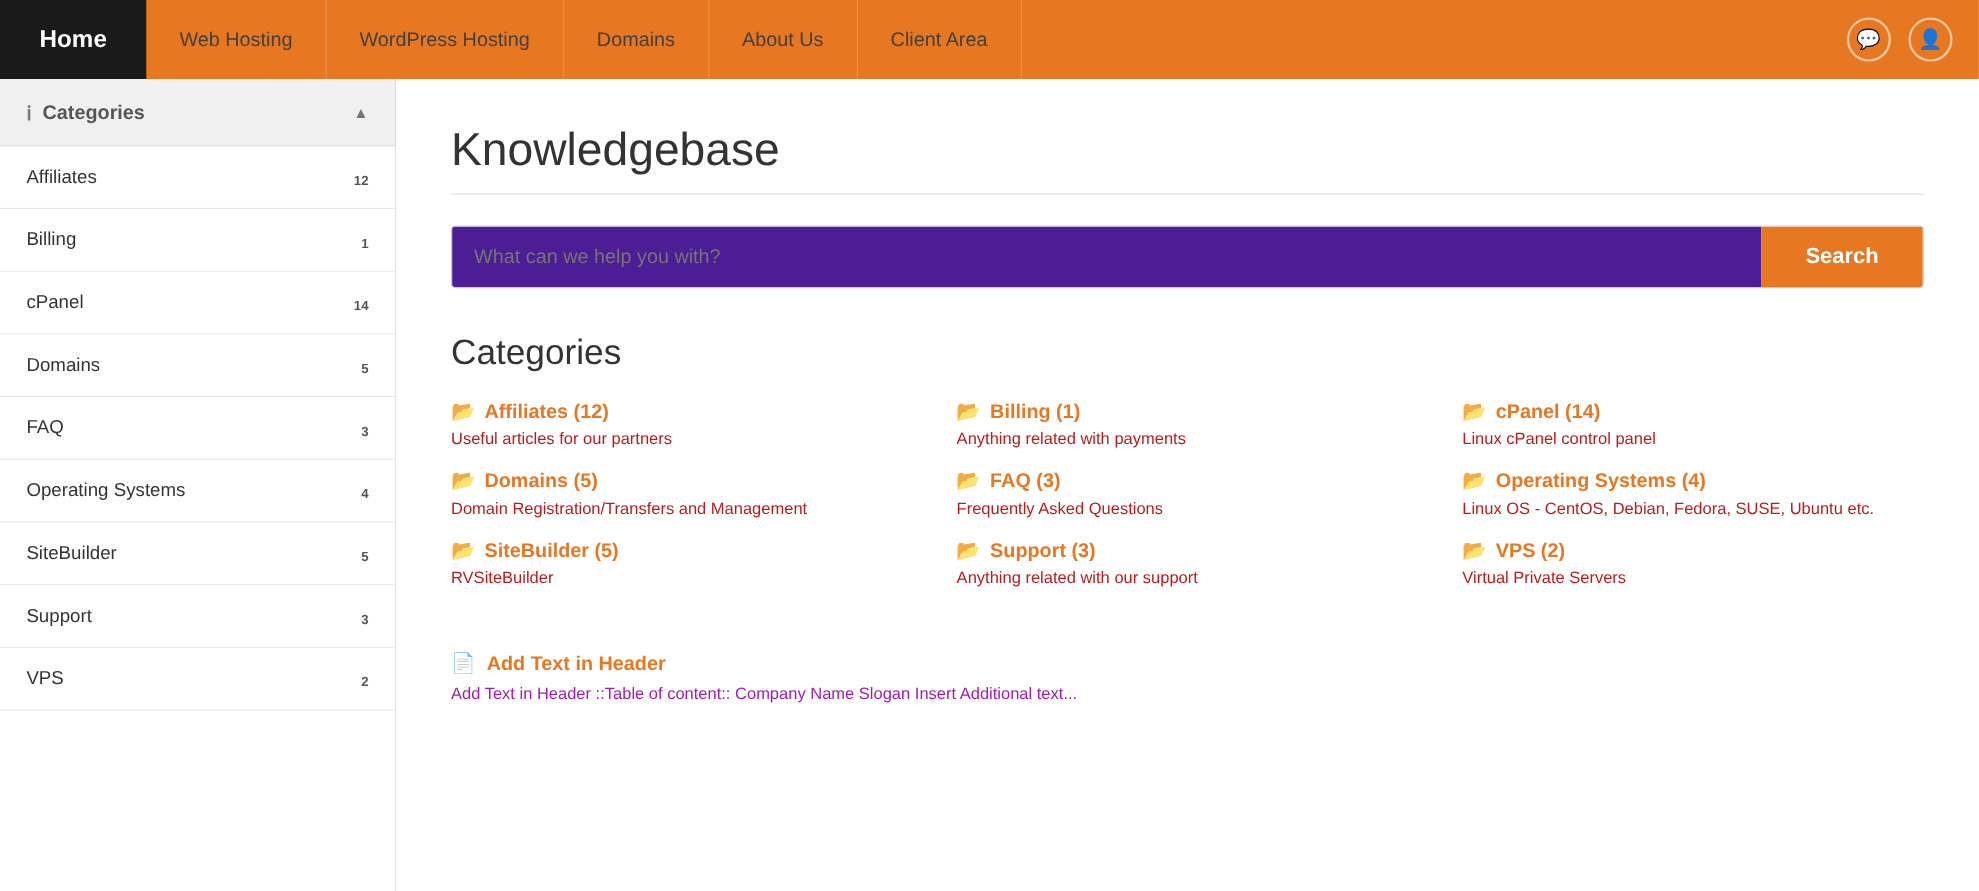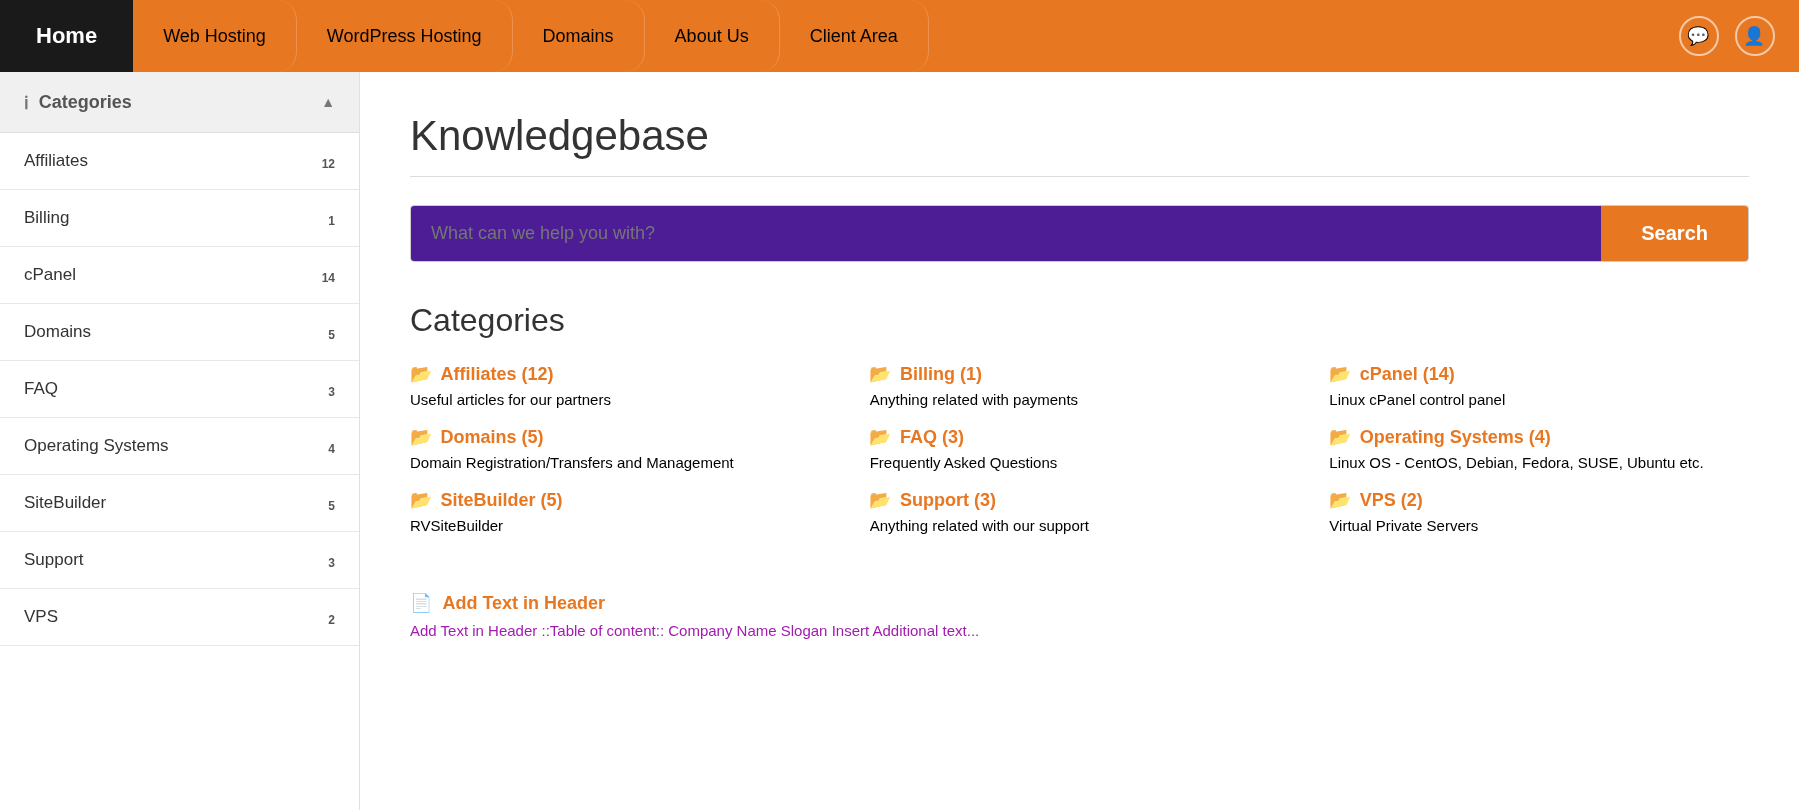--- a/index.html
+++ b/index.html
@@ -24,29 +24,28 @@
       font-weight: bold;
       cursor: pointer;
     }
     .nav-items {
       display: flex;
       align-items: center;
       height: 100%;
       flex: 1;
     }
     .nav-item {
-      color: #000000;
+      color: #404040;
       font-size: 18px;
       padding: 0 30px;
       height: 100%;
       display: flex;
       align-items: center;
       cursor: pointer;
       border-right: 1px solid rgba(255,255,255,0.2);
-      border-radius: 20px;
     }
     .nav-icons {
       display: flex;
       align-items: center;
       gap: 16px;
       padding: 0 24px;
       margin-left: auto;
     }
     .nav-icon-btn {
       width: 40px;
@@ -181,21 +180,21 @@
       font-weight: bold;
       text-decoration: none;
       cursor: pointer;
       margin-bottom: 4px;
     }
     .category-folder-icon {
       font-size: 18px;
     }
     .category-desc {
       font-size: 15px;
-      color: #000000;
+      color: #b91c1c;
       line-height: 1.4;
     }
 
     
     .most-popular-section { margin-top: 10px; }
     .article-link {
       display: flex;
       align-items: center;
       gap: 10px;
       color: #e87722;

